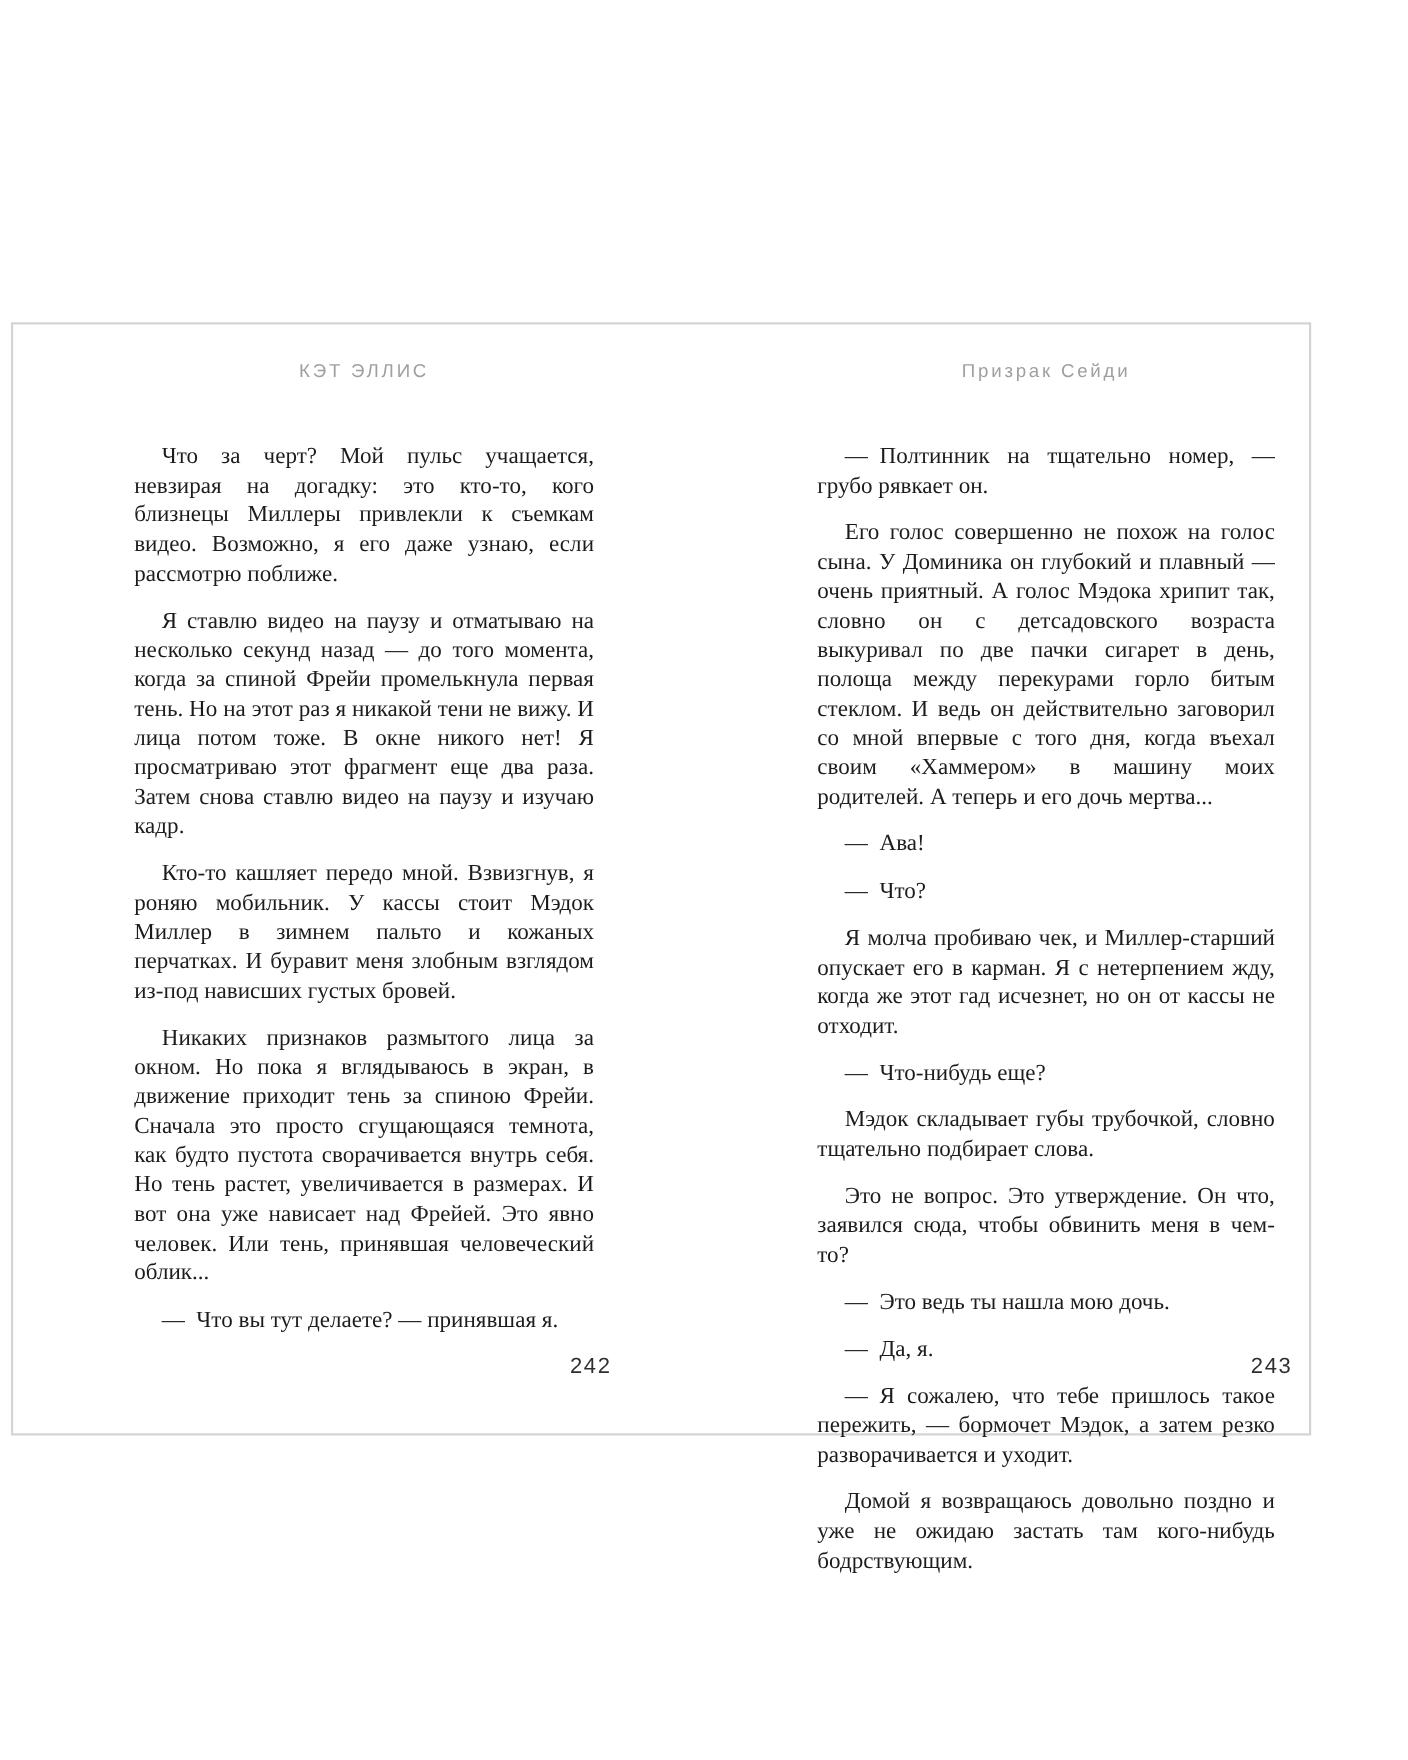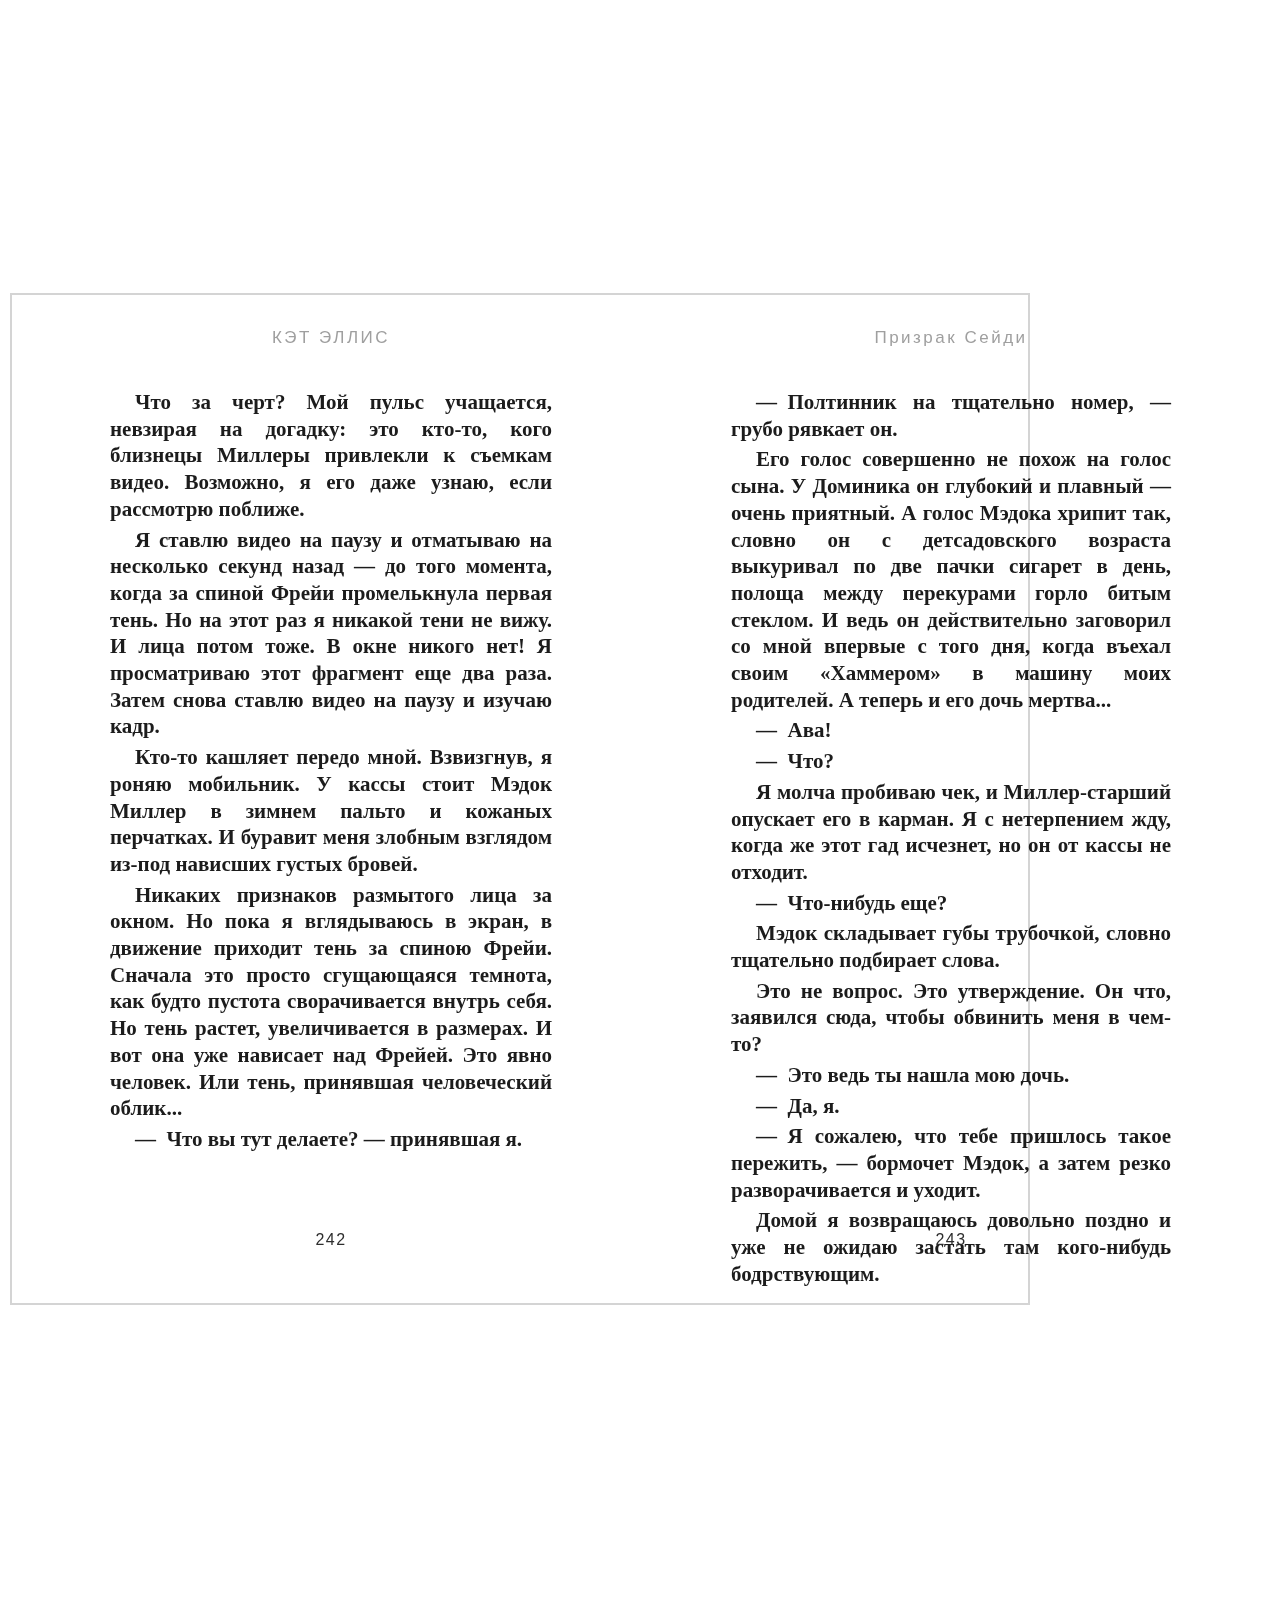--- a/index.html
+++ b/index.html
@@ -11,21 +11,21 @@
     position: relative;
     width: 1280px;
     height: 1600px;
     font-family: "Liberation Serif", serif;
     overflow: hidden;
   }
   .book-frame {
     position: absolute;
     left: 10px;
     top: 293px;
-    width: 1020px;
+    width: 1182px;
     height: 1012px;
     box-sizing: border-box;
     border: 2px solid #d4d4d4;
     background: #ffffff;
   }
   .page {
     position: absolute;
     top: 0;
     height: 100%;
   }
@@ -49,33 +49,32 @@
     top: 90px;
     left: 0;
     width: 100%;
     font-size: 21px;
     line-height: 26.7px;
     color: #1c1c1c;
     text-align: justify;
     hyphens: manual;
   }
   .body-text p {
-    margin: 4px;
+    margin: 16px;
     padding: 0;
     text-indent: 25px;
-    font-weight: bold;
   }
   .page-number {
     position: absolute;
     top: 936px;
     left: 0;
     width: 100%;
-    text-align: center;
+    text-align: right;
     font-family: "Liberation Sans", sans-serif;
-    font-size: 16px;
+    font-size: 20px;
     letter-spacing: 1.5px;
     color: #2e2e2e;
   }
 </style>
 </head>
 <body>
 
 <div class="book-frame">
 
   <section class="page page-left">

